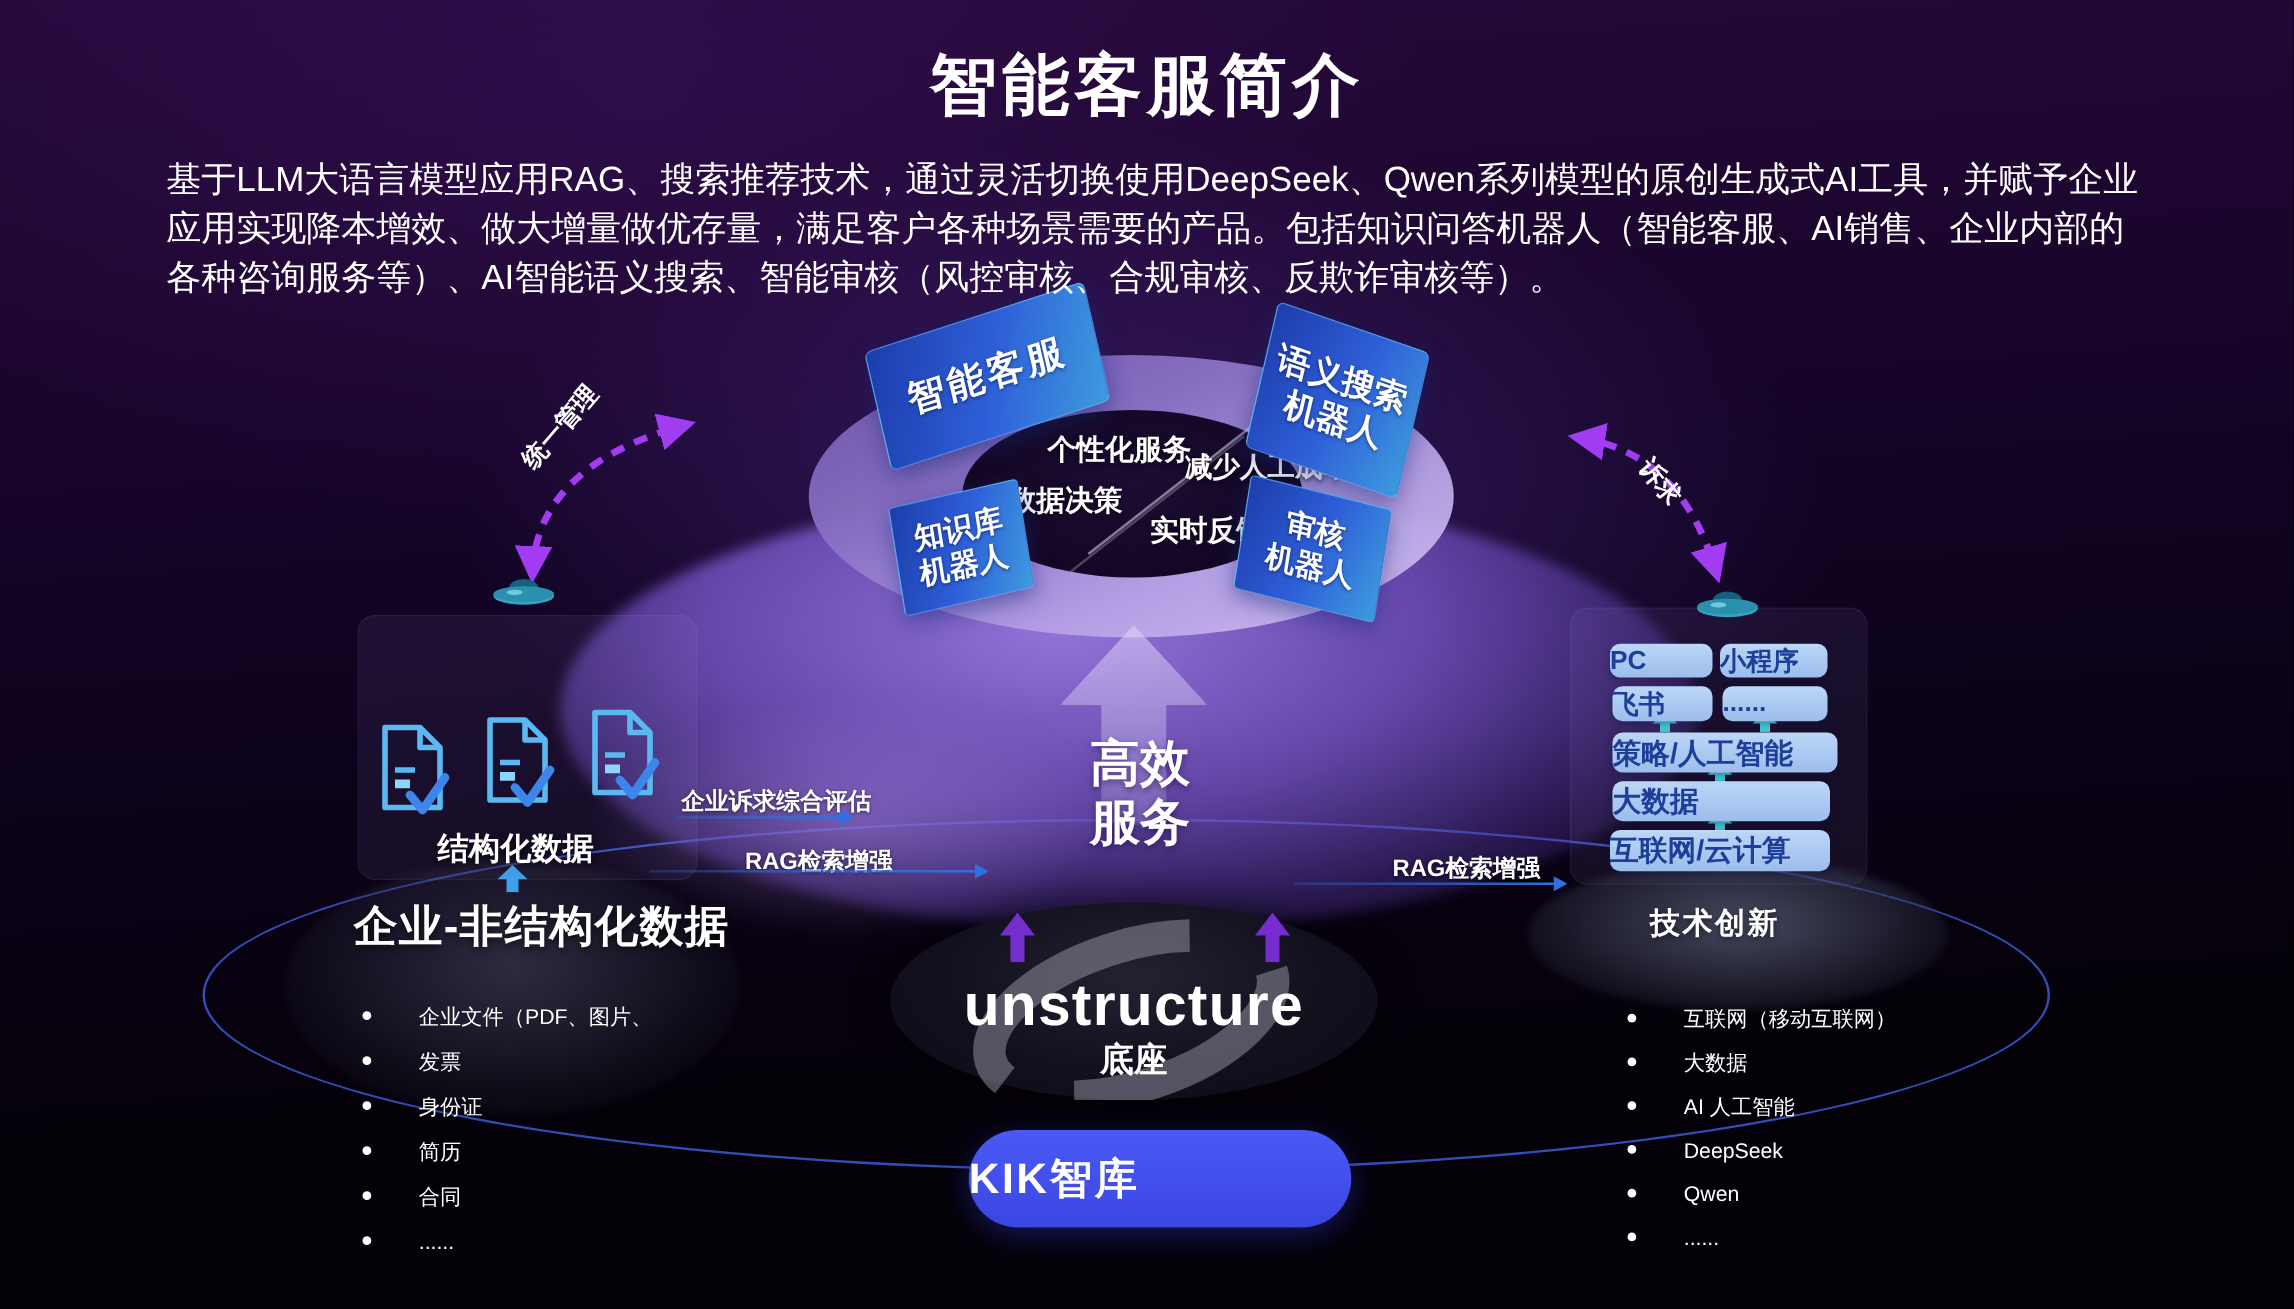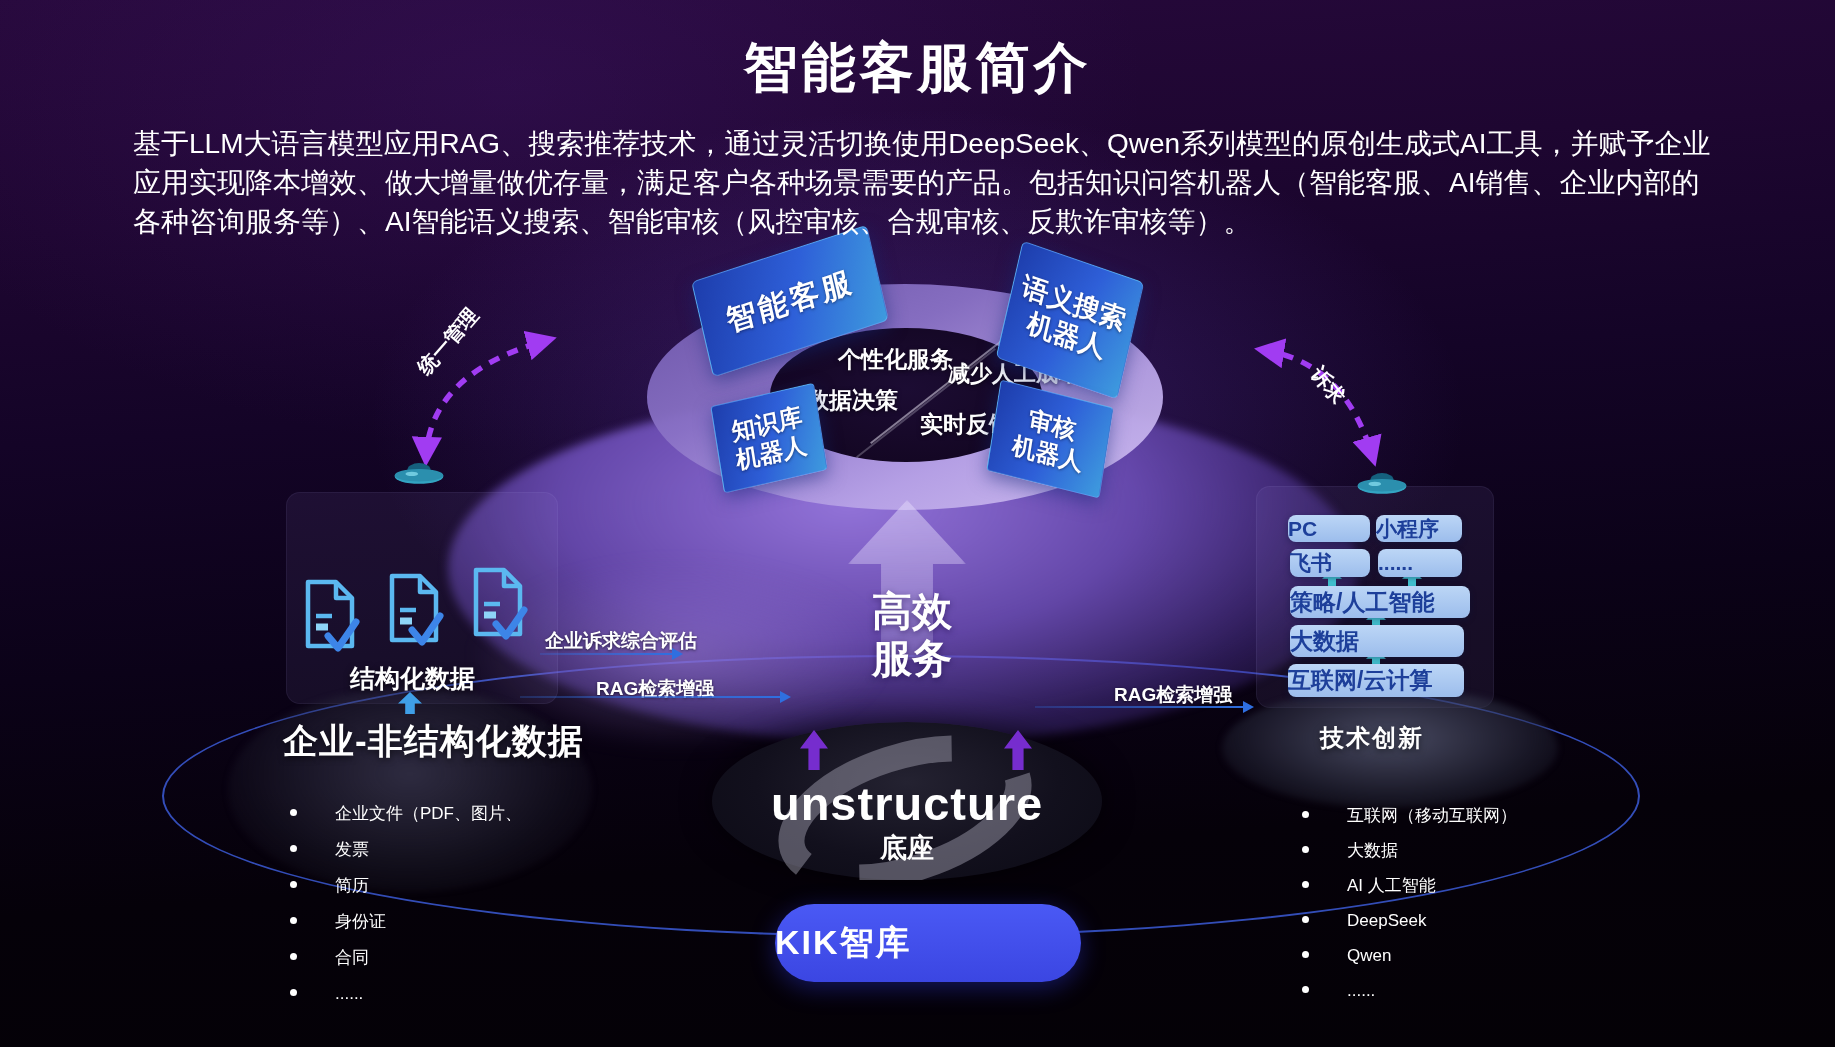--- a/index.html
+++ b/index.html
@@ -267,25 +267,25 @@
     <div class="brow">
         <span class="dot"></span>
         <span class="btext">企业文件（PDF、图片、</span>
       </div>
     <div class="brow">
         <span class="dot"></span>
         <span class="btext">发票</span>
       </div>
     <div class="brow">
         <span class="dot"></span>
+        <span class="btext">身份证</span>
+      </div>
+    <div class="brow">
+        <span class="dot"></span>
         <span class="btext">简历</span>
-      </div>
-    <div class="brow">
-        <span class="dot"></span>
-        <span class="btext">身份证</span>
       </div>
     <div class="brow">
         <span class="dot"></span>
         <span class="btext">合同</span>
       </div>
     <div class="brow">
         <span class="dot"></span>
         <span class="btext">......</span>
       </div>
   </div>

